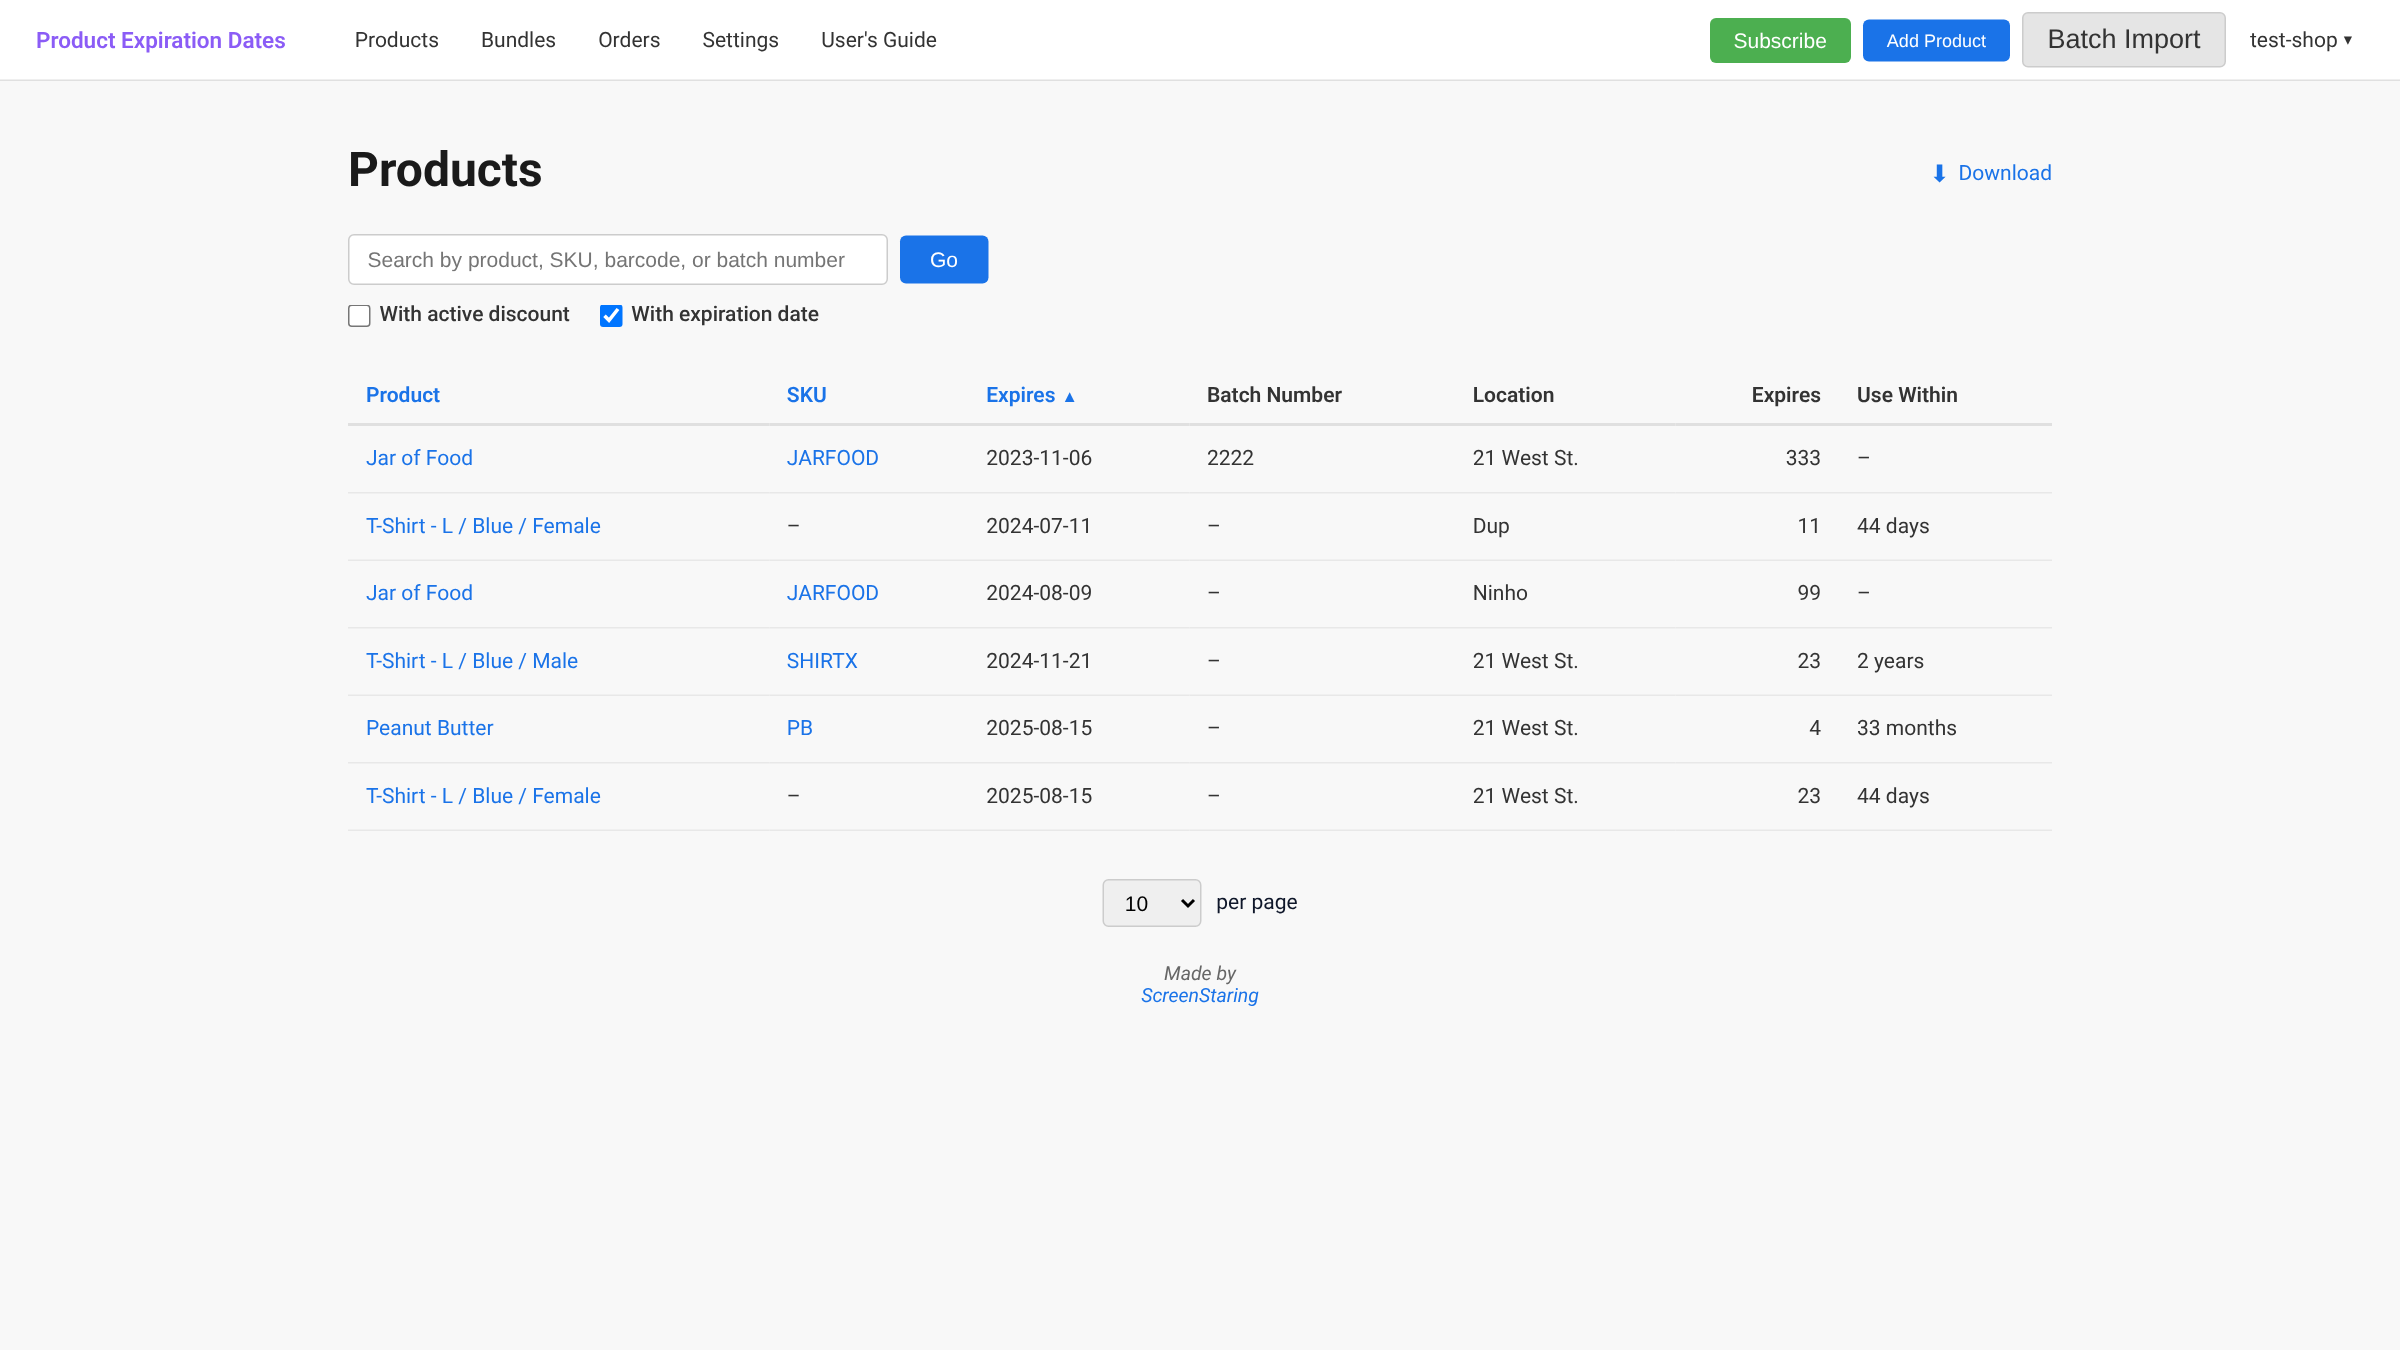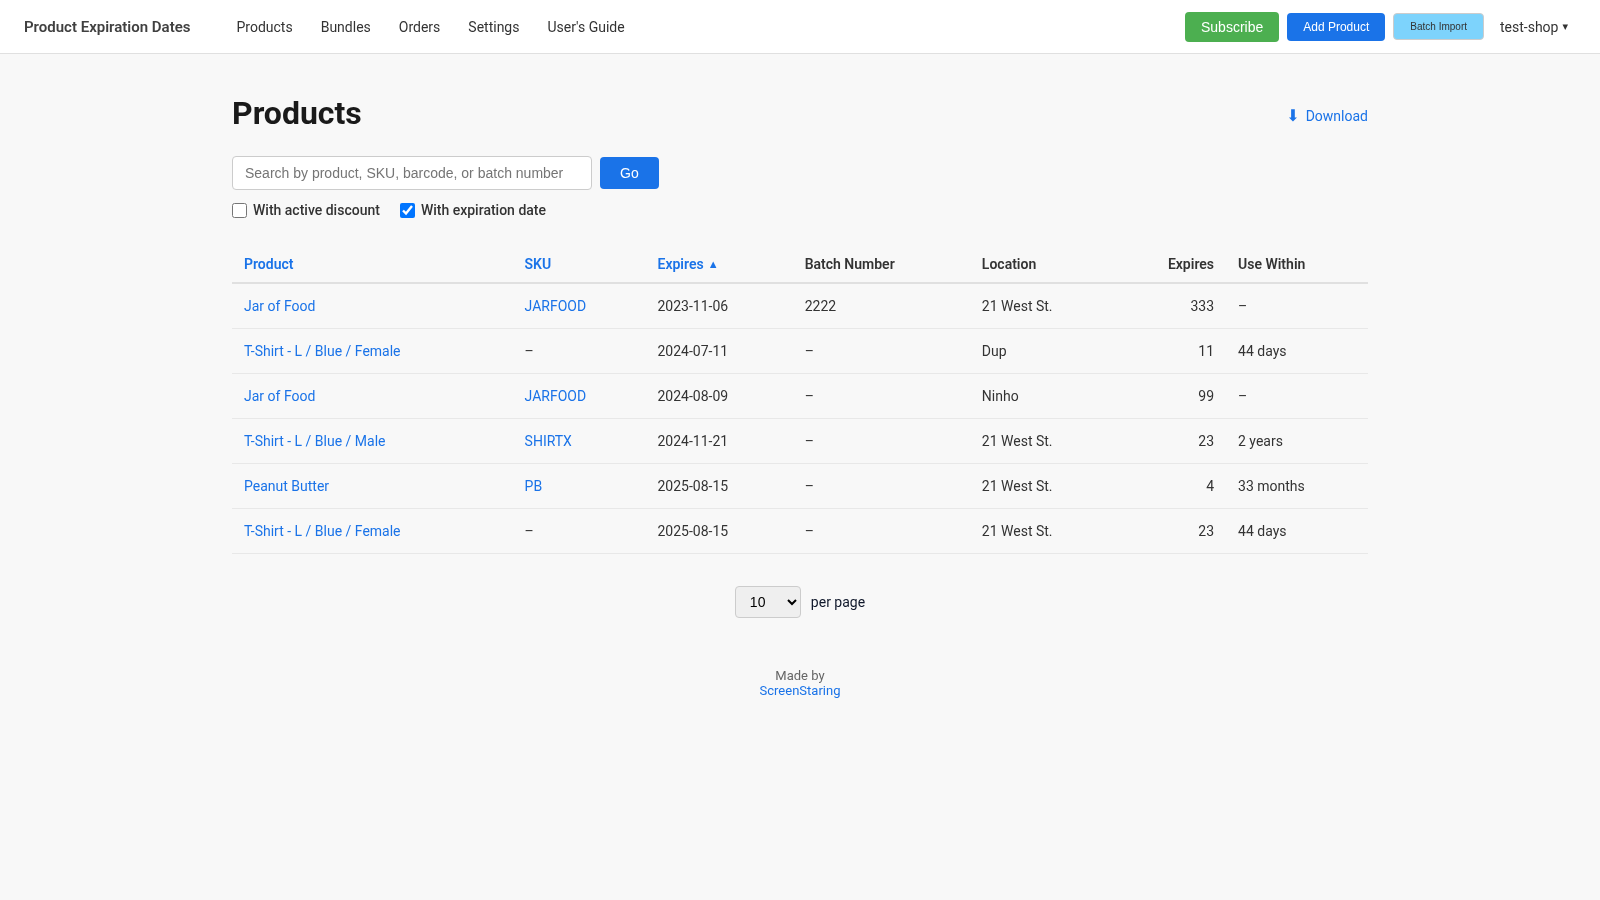--- a/index.html
+++ b/index.html
@@ -11,21 +11,21 @@
       border-bottom: 1px solid #e0e0e0;
       display: flex;
       align-items: center;
       padding: 0 24px;
       height: 54px;
       gap: 0;
     }
     .topnav-brand {
       font-size: 15px;
       font-weight: 600;
-      color: #404040;
+      color: #8b5cf6;
       margin-right: 32px;
       white-space: nowrap;
     }
     .topnav-links {
       display: flex;
       gap: 0;
       flex: 1;
     }
     .topnav-link {
       color: #333;
@@ -53,26 +53,26 @@
     .btn-add-product {
       background: #1a73e8;
       color: #fff;
       border: none;
       border-radius: 4px;
       padding: 7px 16px;
       font-size: 12px;
       cursor: pointer;
     }
     .btn-batch-import {
-      background: #7dd3fc;
+      background: #e5e5e5;
       color: #333;
       border: 1px solid #ccc;
       border-radius: 4px;
       padding: 7px 16px;
-      font-size: 10px;
+      font-size: 18px;
       cursor: pointer;
     }
     .shop-dropdown {
       color: #333;
       font-size: 14px;
       cursor: pointer;
       display: flex;
       align-items: center;
       gap: 4px;
       padding: 0 8px;
@@ -224,23 +224,24 @@
       appearance: auto;
     }
     .per-page-label {
       font-size: 14px;
       color: #0f172a;
     }
 
     
     .footer {
       text-align: center;
-      margin-top: 50px;
+      margin-top: 24px;
       font-size: 13px;
       color: #666;
+      font-style: italic;
     }
     .footer a {
       color: #1a73e8;
       text-decoration: none;
       text-align: right;
     }
   </style>
 </head>
 <body>
 

